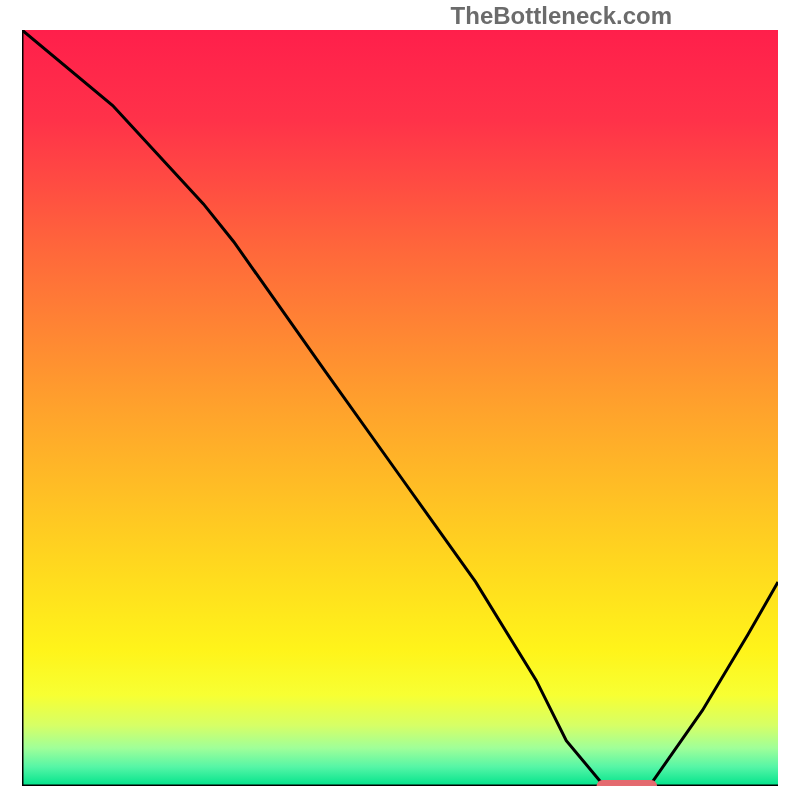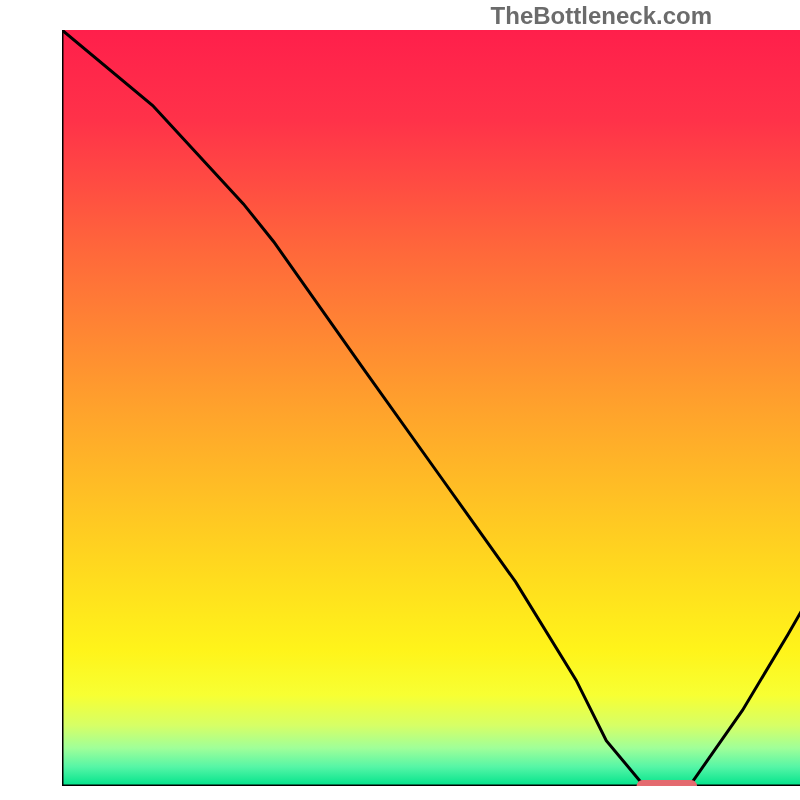--- a/index.html
+++ b/index.html
@@ -7,21 +7,20 @@
     padding: 0;
     width: 800px;
     height: 800px;
     background: #ffffff;
     overflow: hidden;
   }
   .wrap {
     position: relative;
     width: 680px;
     height: 800px;
-    margin-left: 40px;
   }
   .watermark {
     position: absolute;
     top: 2px;
     right: 8px;
     font-family: Arial, Helvetica, sans-serif;
     font-size: 24px;
     font-weight: 600;
     color: #6b6b6b;
     letter-spacing: 0px;

